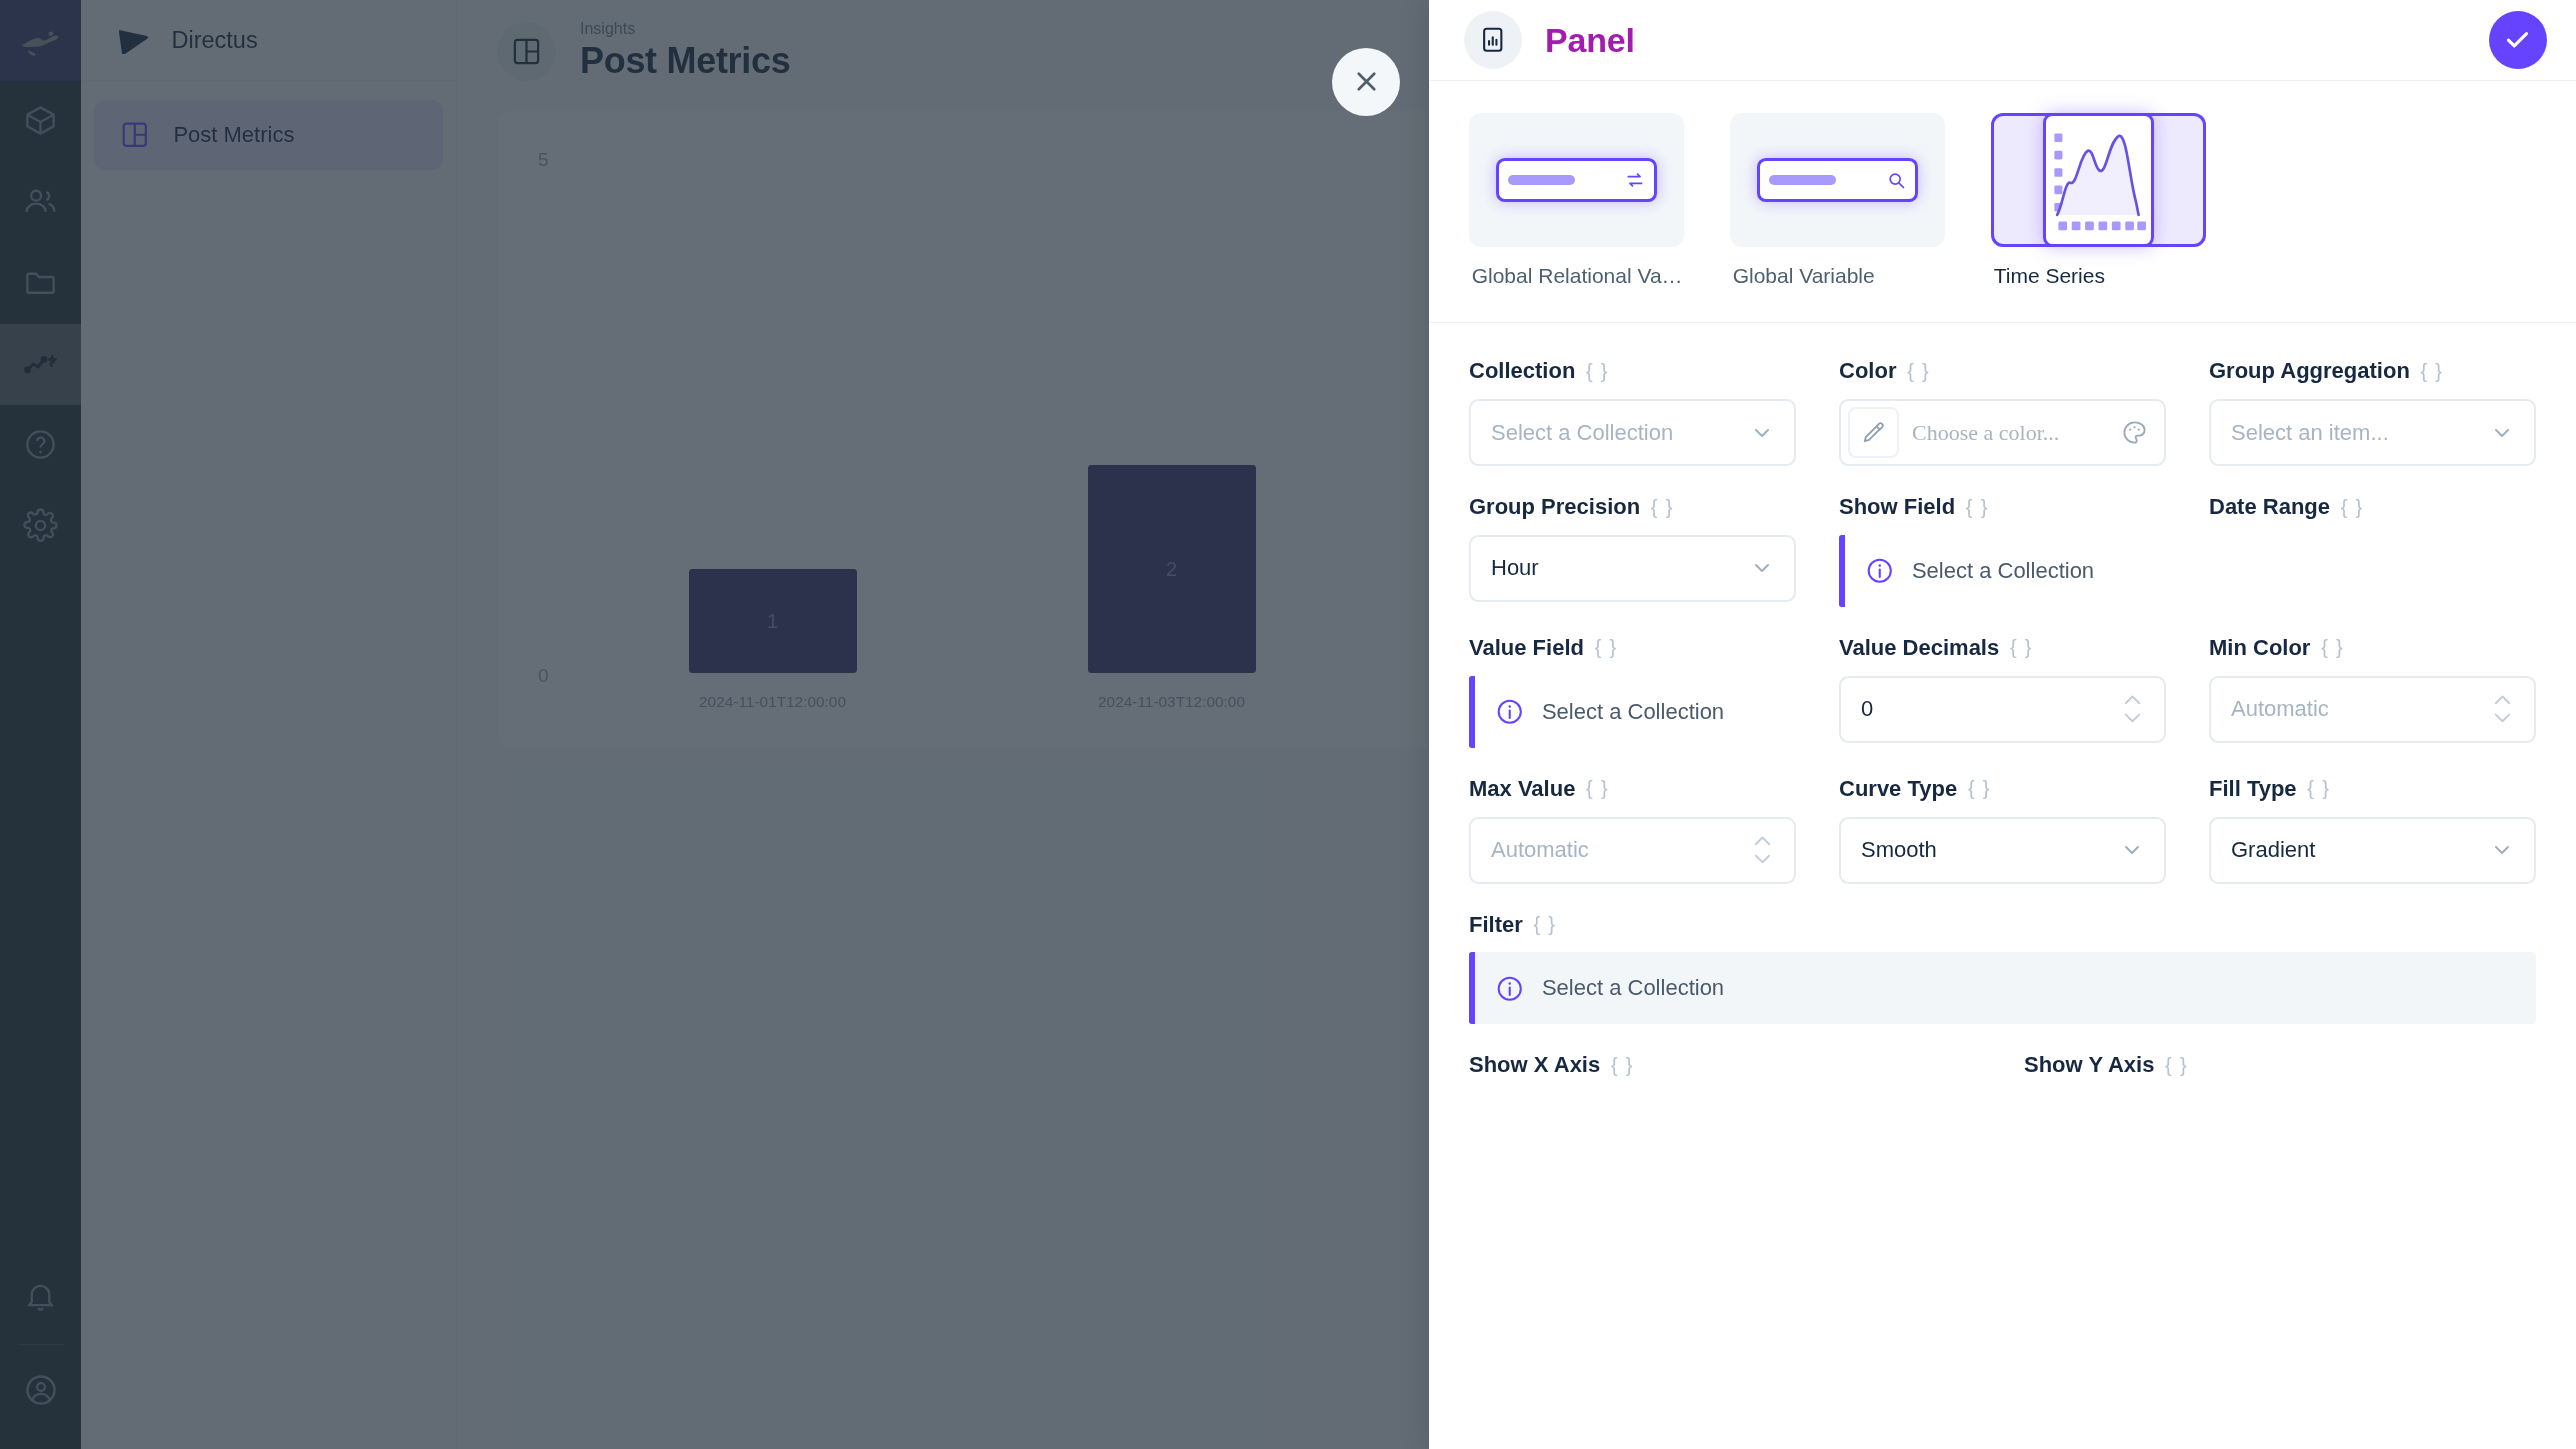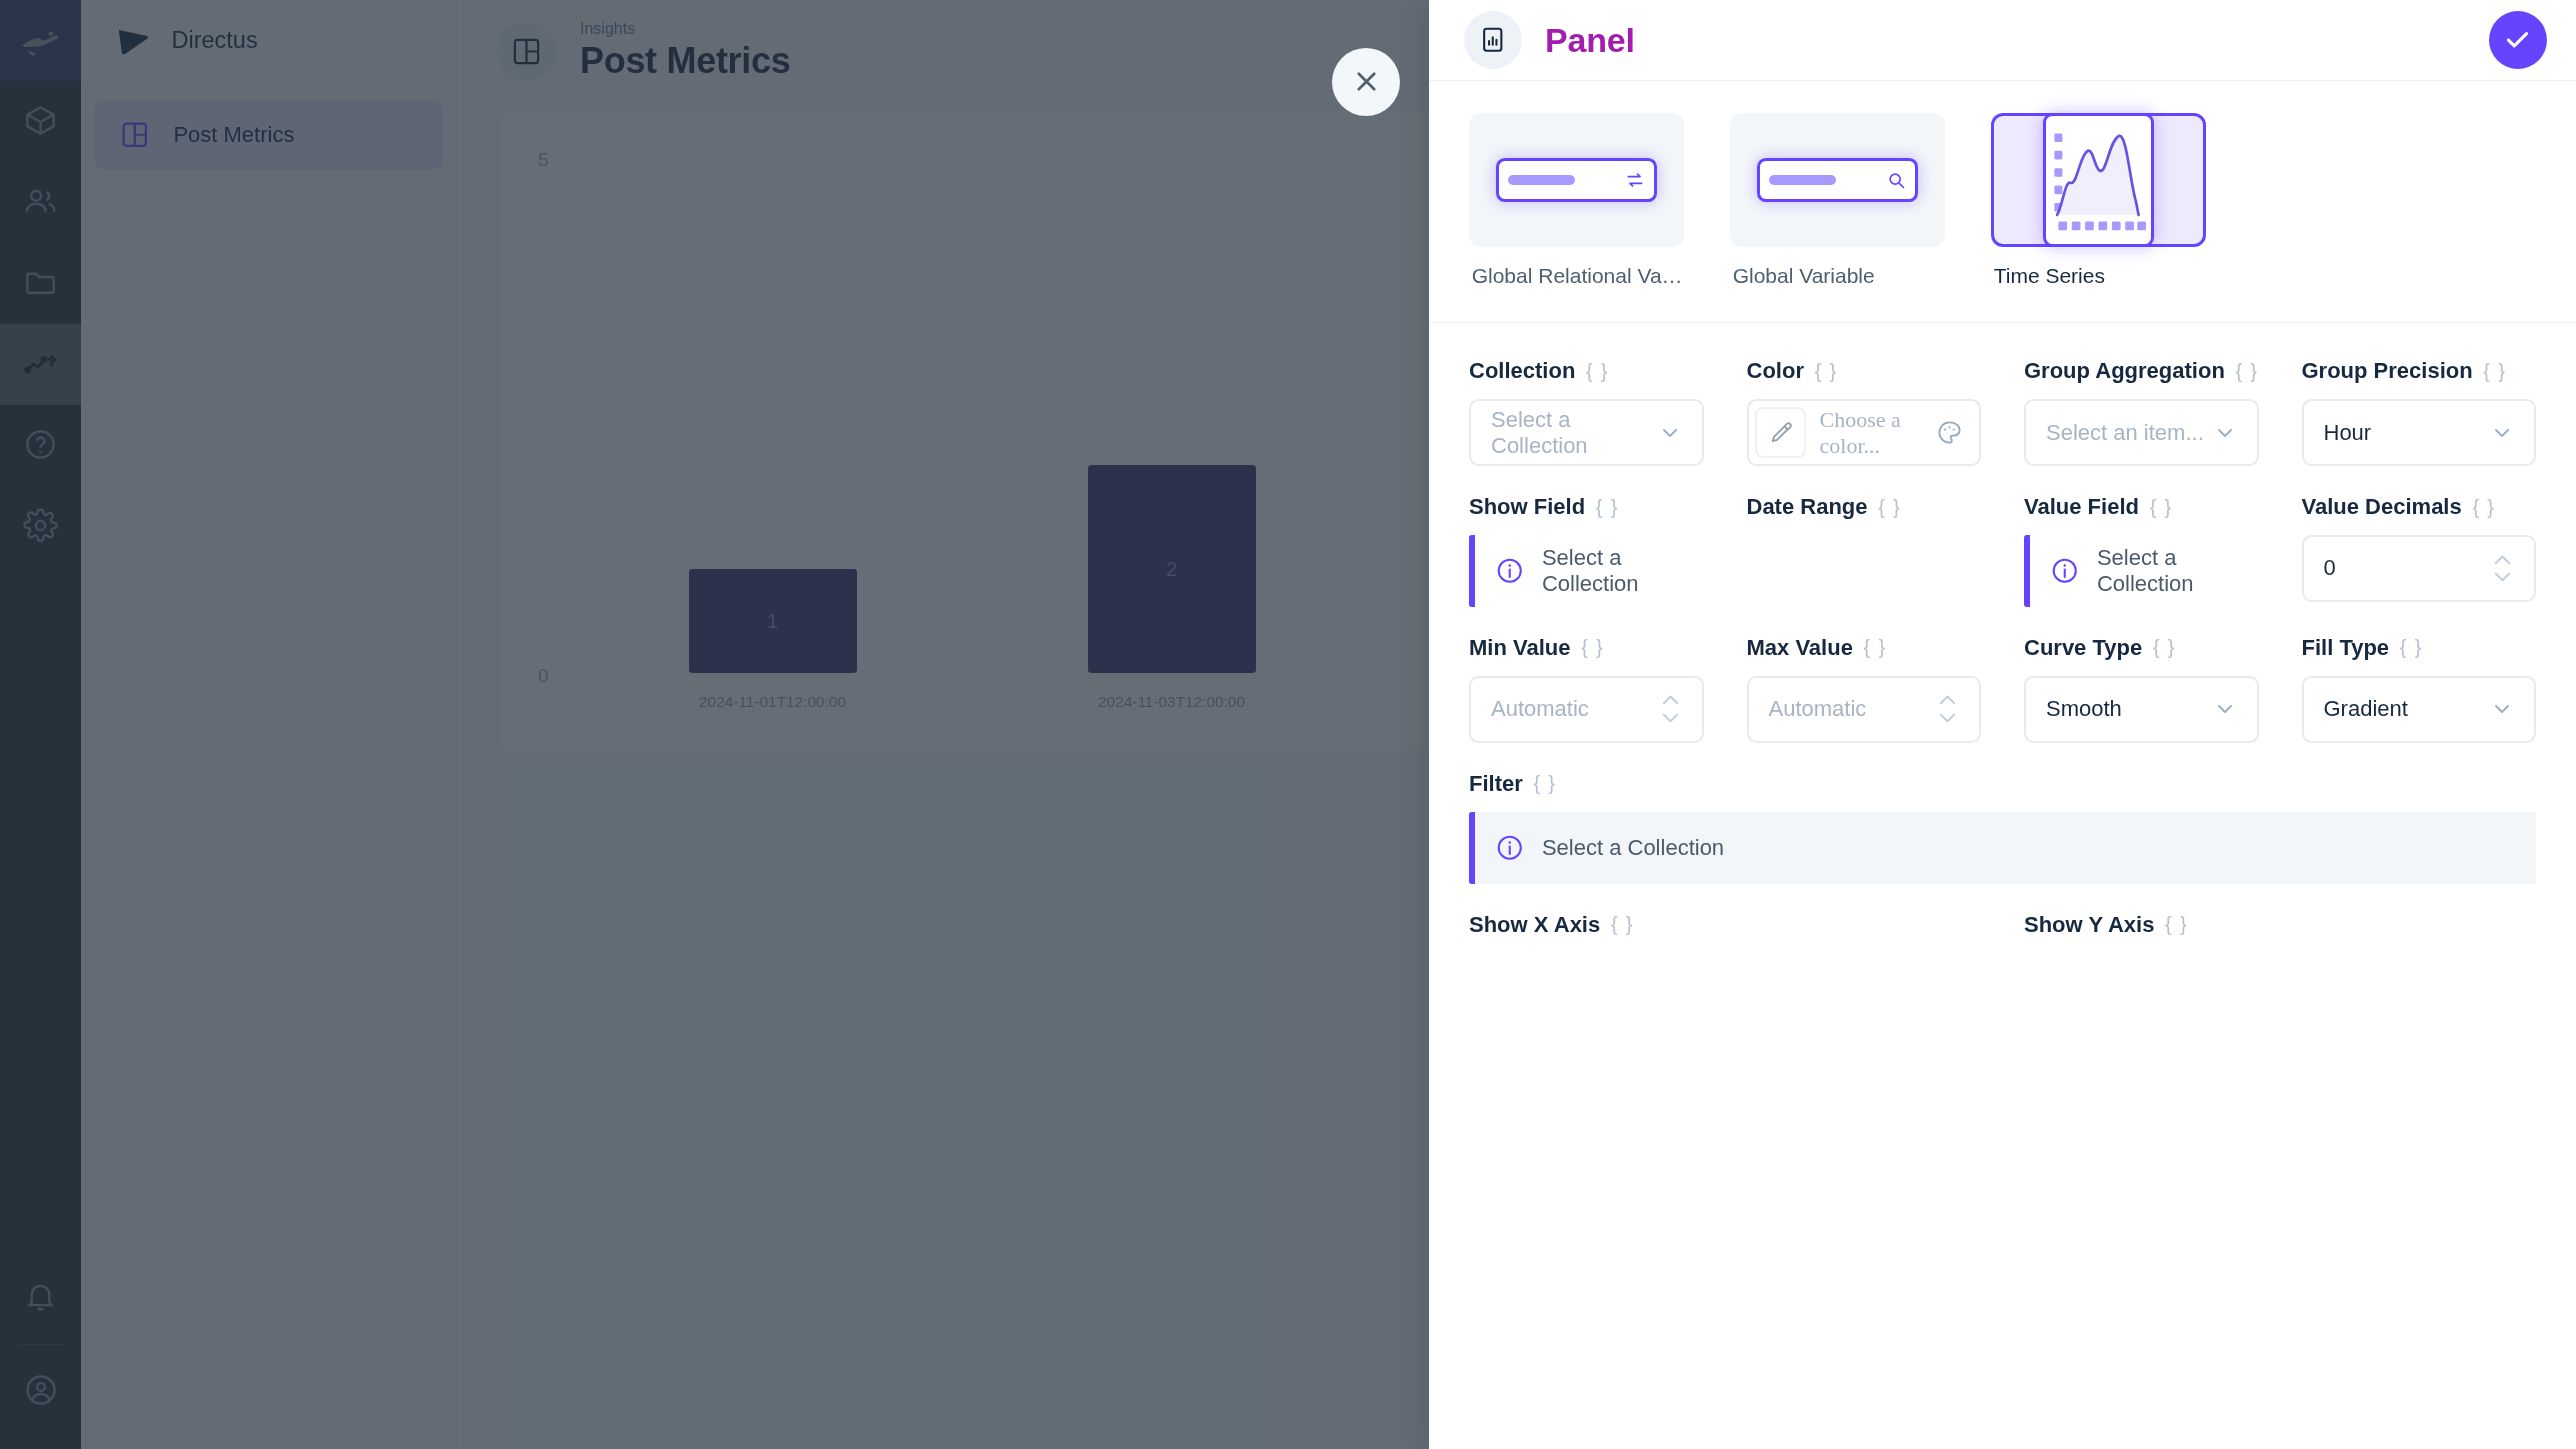--- a/index.html
+++ b/index.html
@@ -209,21 +209,21 @@
   }
 
   
   .form-body {
     flex: 1 1 auto;
     overflow: hidden;
     padding: 35px 40px 0 40px;
   }
   .form-grid {
     display: grid;
-    grid-template-columns: 1fr 1fr 1fr 1fr;
+    grid-template-columns: 1fr 1fr 1fr;
     column-gap: 43px;
     row-gap: 28px;
   }
   .field { display: flex; flex-direction: column; }
   .field.full { grid-column: 1 / -1; }
   .field-label {
     display: flex; align-items: center; gap: 10.7px;
     font-size: 22px; font-weight: 700; color: #172940;
     margin-bottom: 14.8px;
   }
@@ -660,21 +660,21 @@
                 <svg width="23" height="14.8" viewBox="0 0 24 14" fill="none" stroke="currentColor" stroke-width="2" stroke-linecap="round" stroke-linejoin="round">
                     <path d="M5 3l7 7 7-7"></path>
                   </svg>
               </span>
             </span>
           </div>
         </div>
 
         <div class="field">
           <span class="field-label">
-            <span>Min Value</span>
+            <span>Min Color</span>
             <span class="braces-icon">{ }</span>
           </span>
           <div class="input-box">
             <span class="ph">Automatic</span>
             <span class="stepper">
               <span>
                 <svg width="23" height="14.8" viewBox="0 0 24 14" fill="none" stroke="currentColor" stroke-width="2" stroke-linecap="round" stroke-linejoin="round">
                     <path d="M5 11l7-7 7 7"></path>
                   </svg>
               </span>

